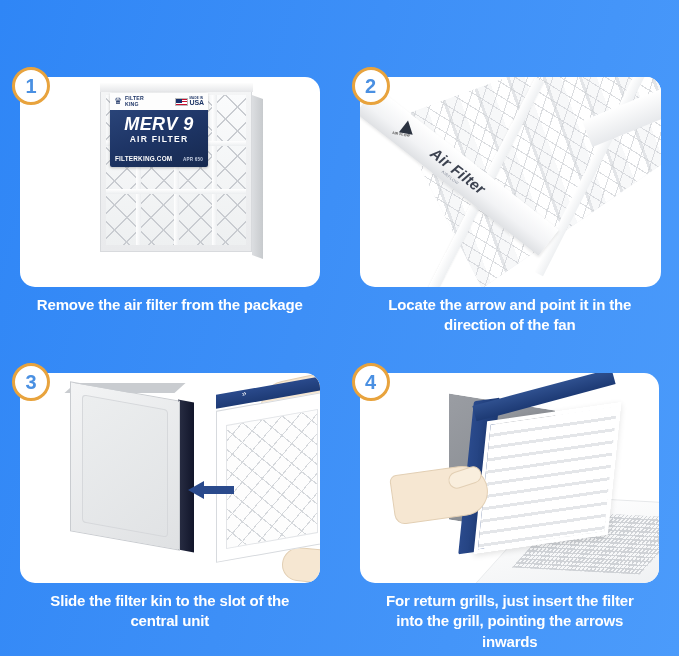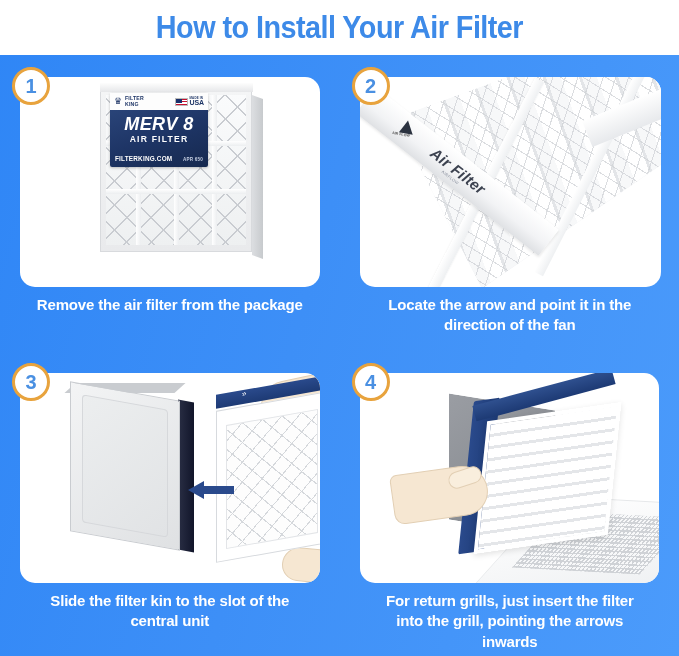--- a/index.html
+++ b/index.html
@@ -335,23 +335,20 @@
     position:absolute; left:88px; top:96px; width:34px; height:17px;
     background:#f9eedd; border:1px solid #e2cfb4; border-radius:10px;
     transform: rotate(-18deg);
   }
 </style>
 </head>
 <body>
 
 <div id="page">
 
-  <div class="header">
-    <div class="header-title">How to Install Your Air Filter</div>
-  </div>
 
   <div class="grid">
 
     <div class="step s1">
       <div class="card">
         <div class="art">
           <div class="f1-wrap">
             <div class="f1-side"></div>
             <div class="f1-body"></div>
             <div class="f1-mesh"></div>
@@ -371,21 +368,21 @@
                   </div>
                 </div>
                 <div class="usa-blk">
                   <div class="flag"></div>
                   <div class="usa-txt">
                     <span class="usa-sm">MADE IN</span>
                     <span class="usa-lg">USA</span>
                   </div>
                 </div>
               </div>
-              <div class="merv">MERV 8</div>
+              <div class="merv">MERV 9</div>
               <div class="airfilter">AIR FILTER</div>
               <div class="f1-lab-bot">
                 <span class="site">FILTERKING.COM</span>
                 <span class="apr">APR 650</span>
               </div>
             </div>
           </div>
         </div>
       </div>
       <div class="badge">1</div>

